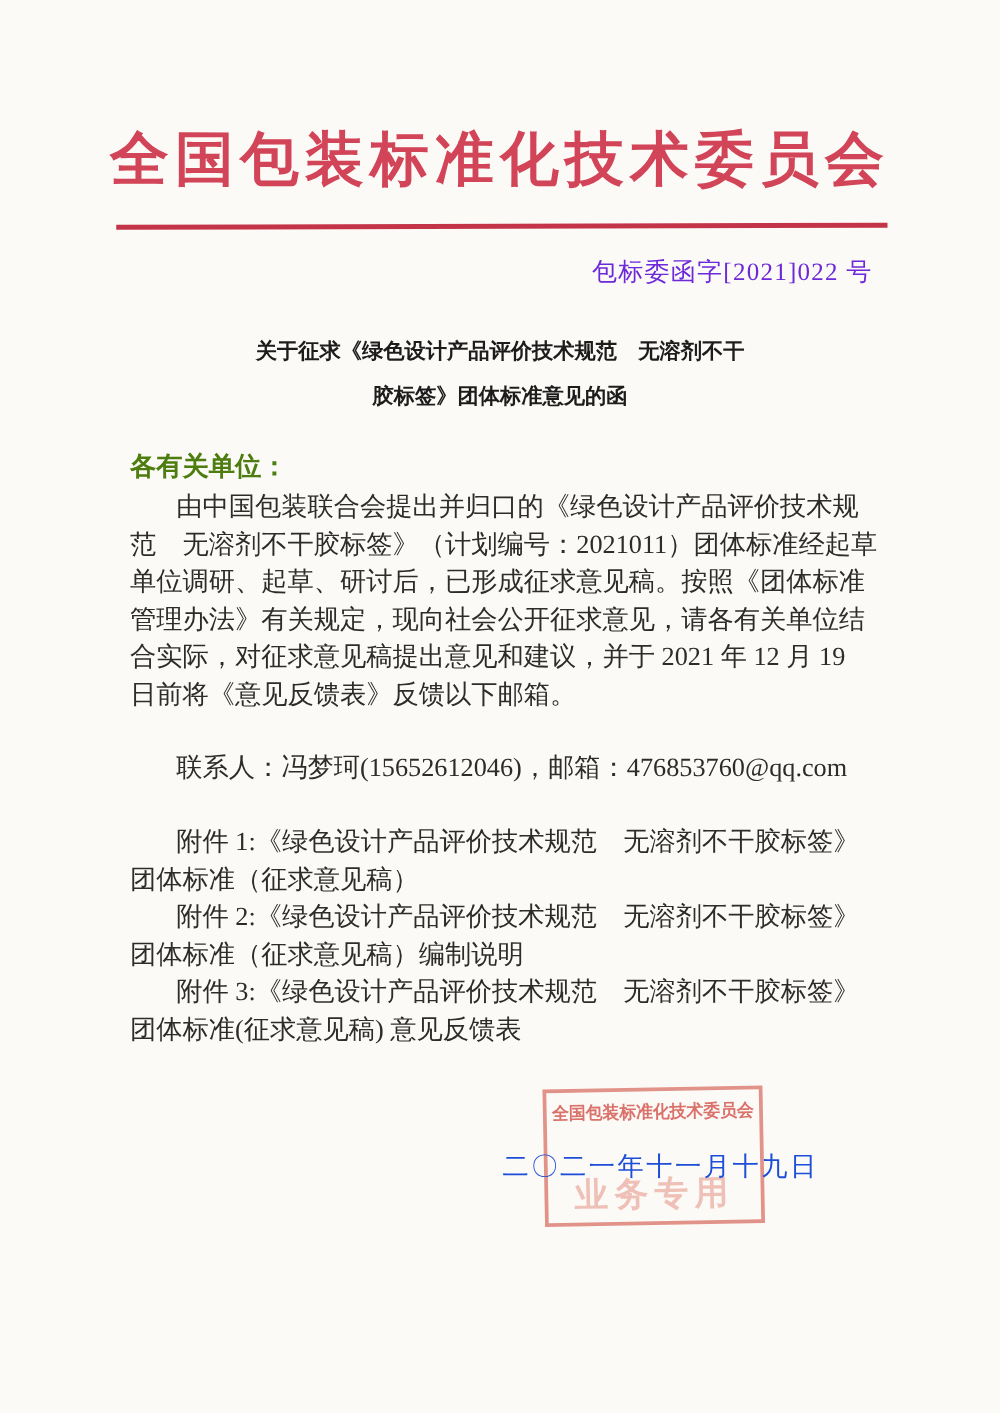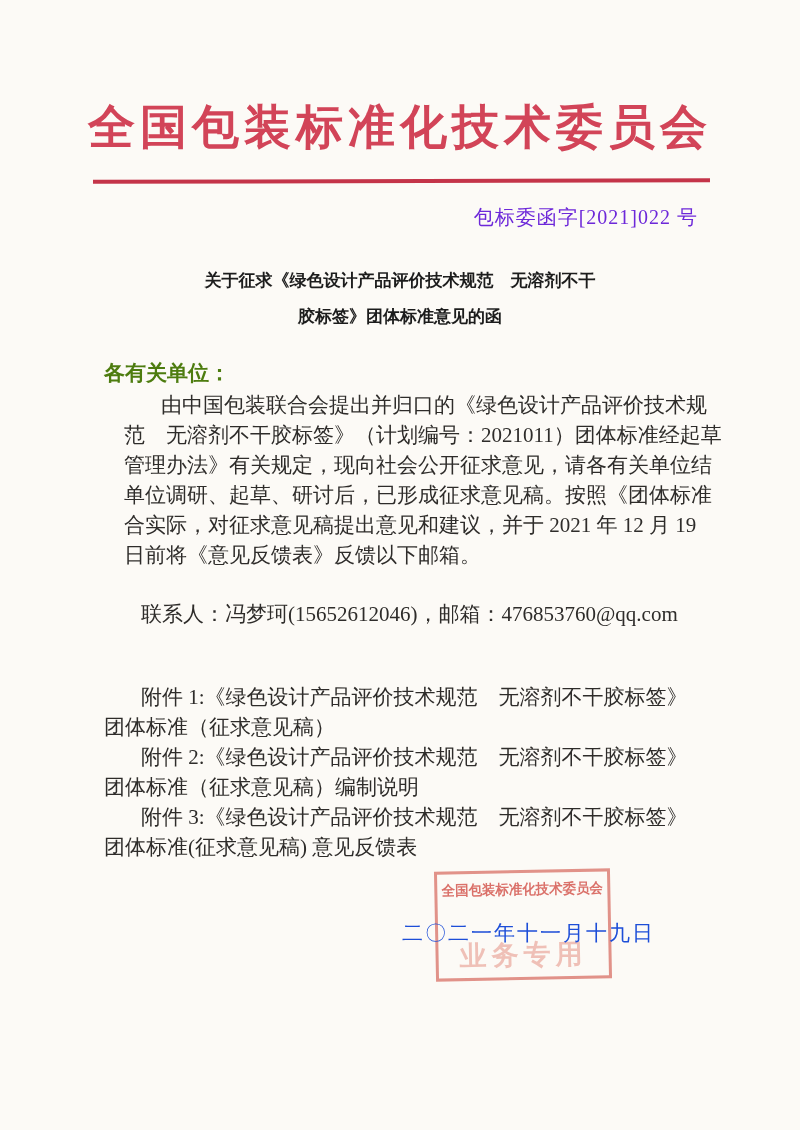--- a/index.html
+++ b/index.html
@@ -46,30 +46,30 @@
     color:#1c1c1c;
   }
   .salutation{
     position:absolute;top:359px;left:104px;
     font-size:21px;font-weight:700;color:#4d7c0f;
   }
   .body-block{
     position:absolute;top:390px;left:104px;width:608px;
     font-size:21px;line-height:30px;color:var(--ink);
   }
-  .body-block .line{white-space:nowrap;margin-left:20px;}
+  .body-block .line{white-space:nowrap;}
   .indent{padding-left:37px;}
   .contact{
     position:absolute;top:600px;left:104px;width:608px;
     font-size:21px;color:var(--ink);
     padding-left:37px;white-space:nowrap;
   }
   .attachments{
     position:absolute;top:658px;left:104px;width:608px;
-    font-size:21px;line-height:30px;color:var(--ink);margin-top:24px;
+    font-size:21px;line-height:30px;color:var(--ink);
   }
   .attachments .line{white-space:nowrap;}
   .seal{
     position:absolute;left:435px;top:870px;
     width:170px;height:104px;
     border:3px solid var(--seal-border);
     transform:rotate(-1.1deg);
     opacity:.85;
     z-index:1;
   }
@@ -112,22 +112,22 @@
   <div class="doc-title">
     <div>关于征求《绿色设计产品评价技术规范　无溶剂不干</div>
     <div>胶标签》团体标准意见的函</div>
   </div>
 
   <div class="salutation">各有关单位：</div>
 
   <div class="body-block">
     <div class="line indent">由中国包装联合会提出并归口的《绿色设计产品评价技术规</div>
     <div class="line">范　无溶剂不干胶标签》（计划编号：2021011）团体标准经起草</div>
+    <div class="line">单位调研、起草、研讨后，已形成征求意见稿。按照《团体标准</div>
     <div class="line">管理办法》有关规定，现向社会公开征求意见，请各有关单位结</div>
-    <div class="line">单位调研、起草、研讨后，已形成征求意见稿。按照《团体标准</div>
     <div class="line">合实际，对征求意见稿提出意见和建议，并于 2021 年 12 月 19</div>
     <div class="line">日前将《意见反馈表》反馈以下邮箱。</div>
   </div>
 
   <div class="contact">联系人：冯梦珂(15652612046)，邮箱：476853760@qq.com</div>
 
   <div class="attachments">
     <div class="line indent">附件 1:《绿色设计产品评价技术规范　无溶剂不干胶标签》</div>
     <div class="line">团体标准（征求意见稿）</div>
     <div class="line indent">附件 2:《绿色设计产品评价技术规范　无溶剂不干胶标签》</div>

